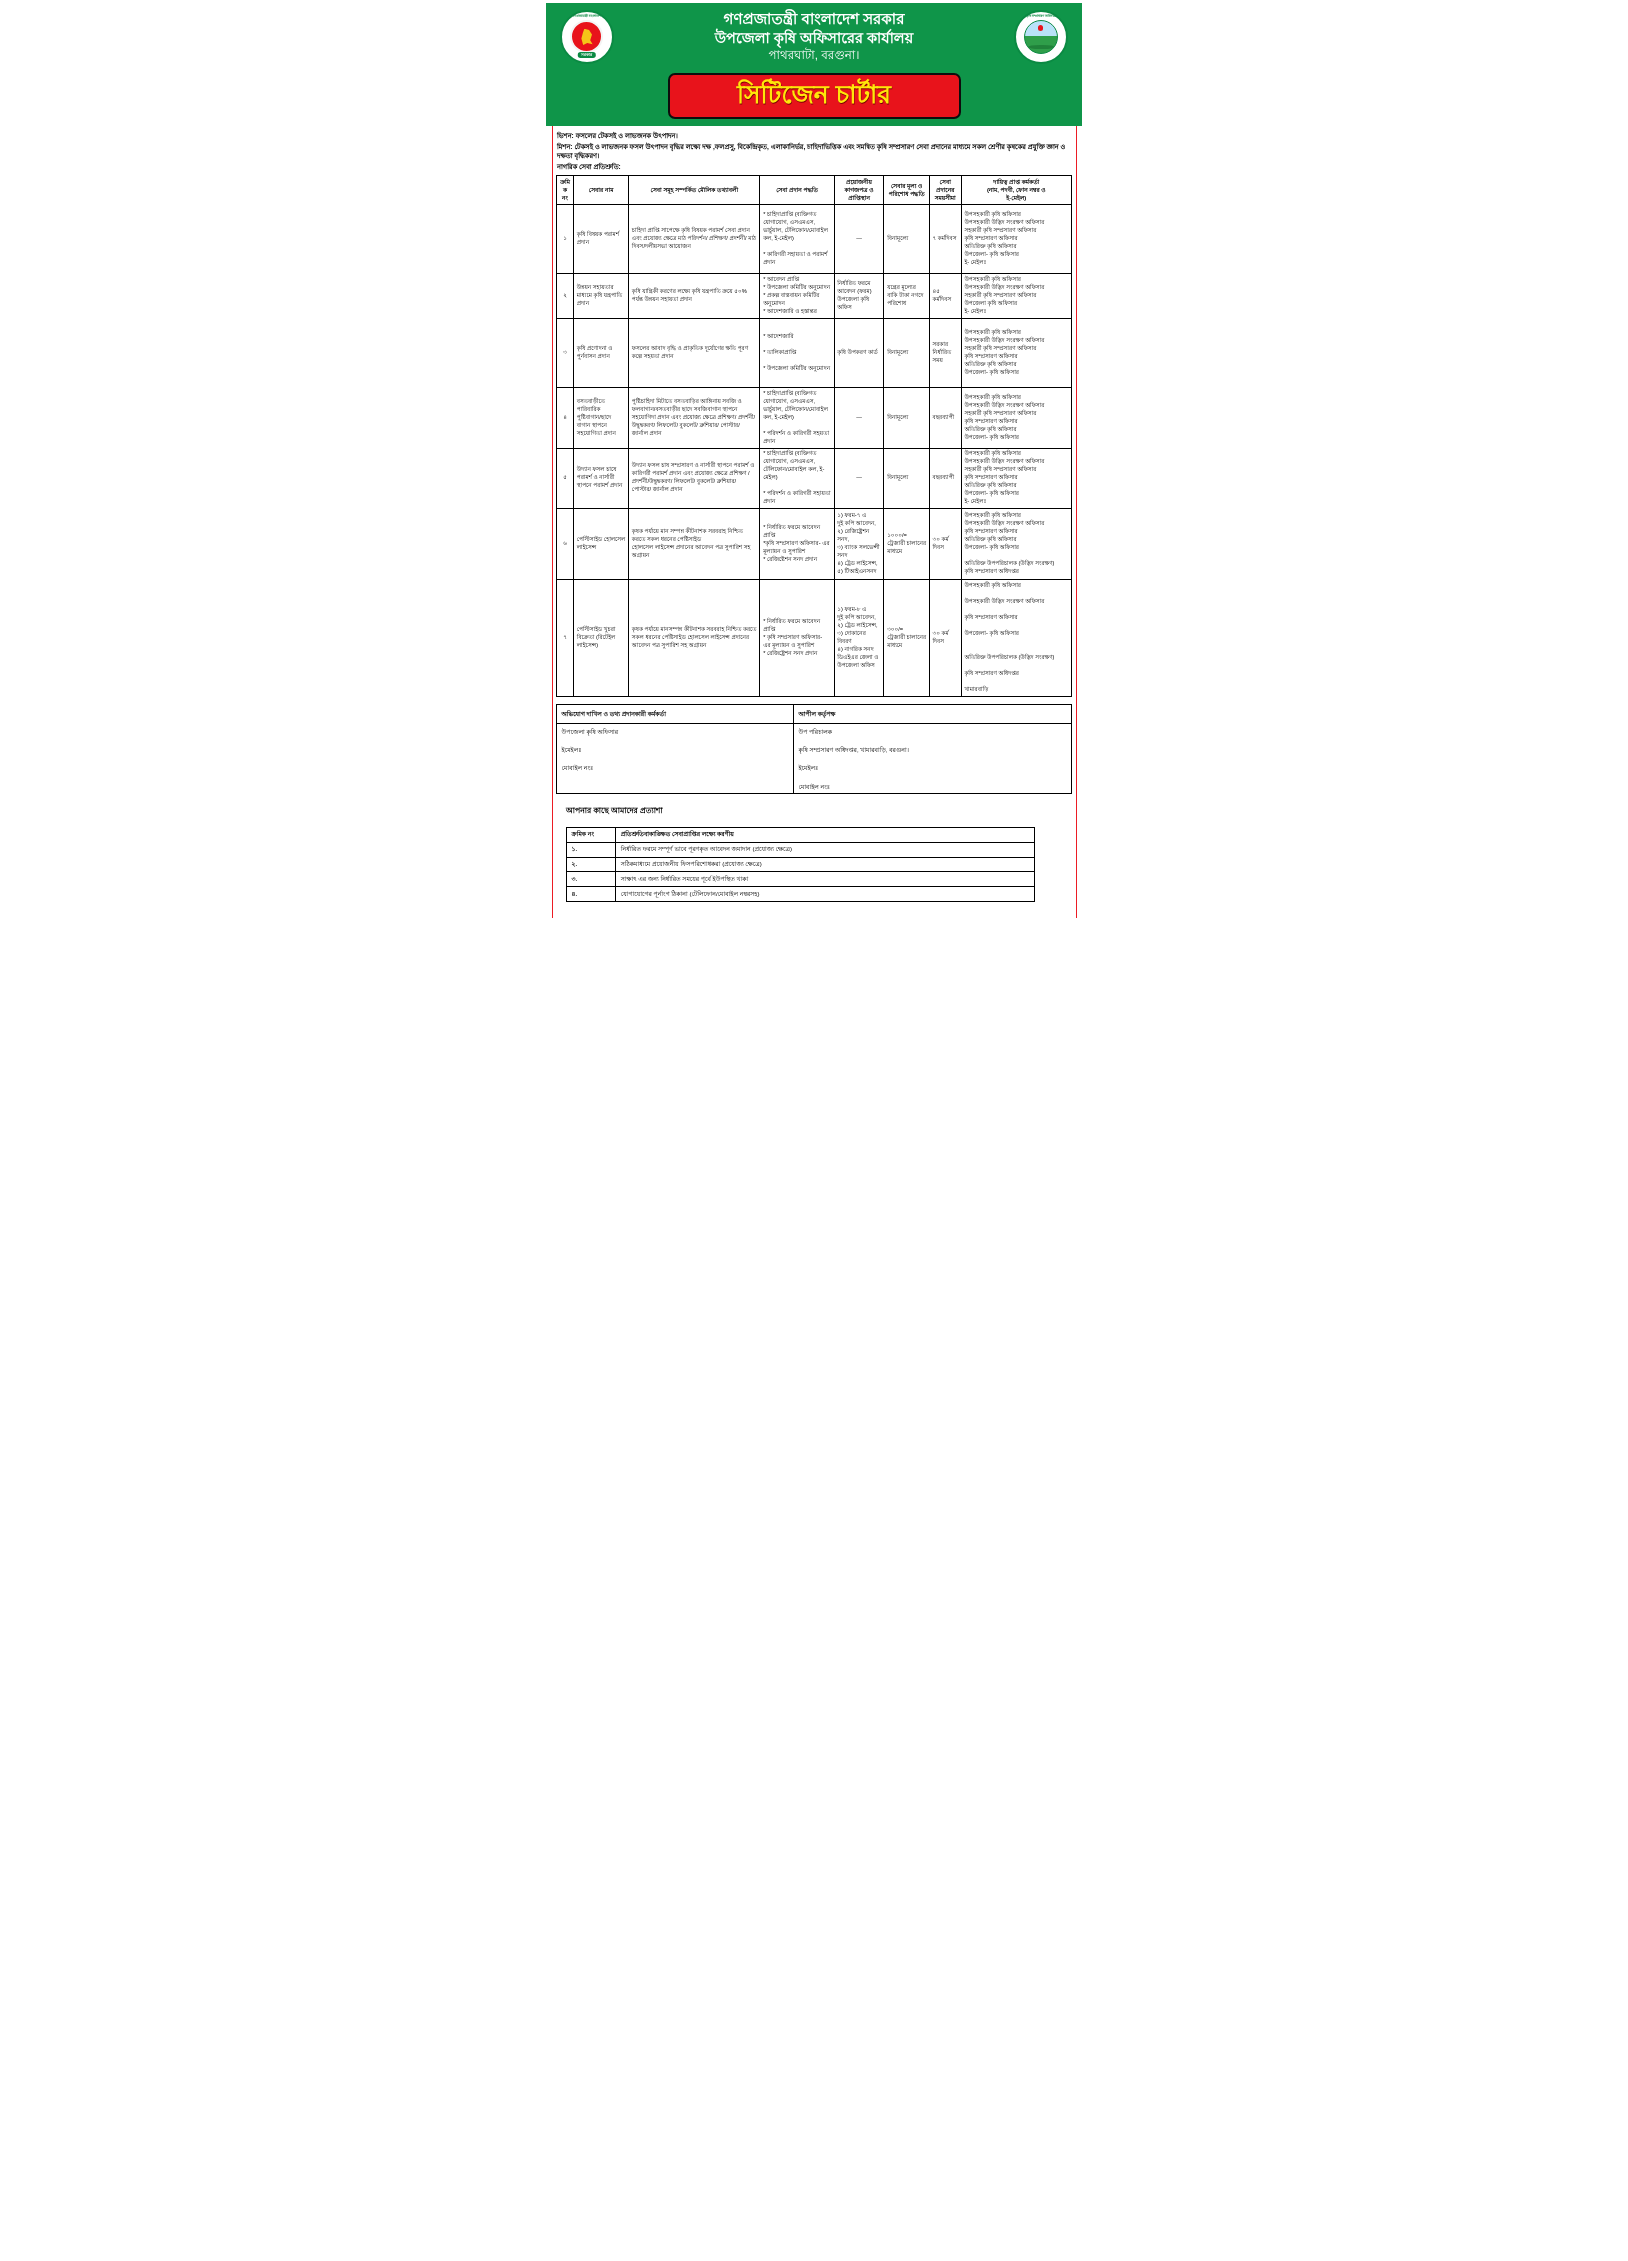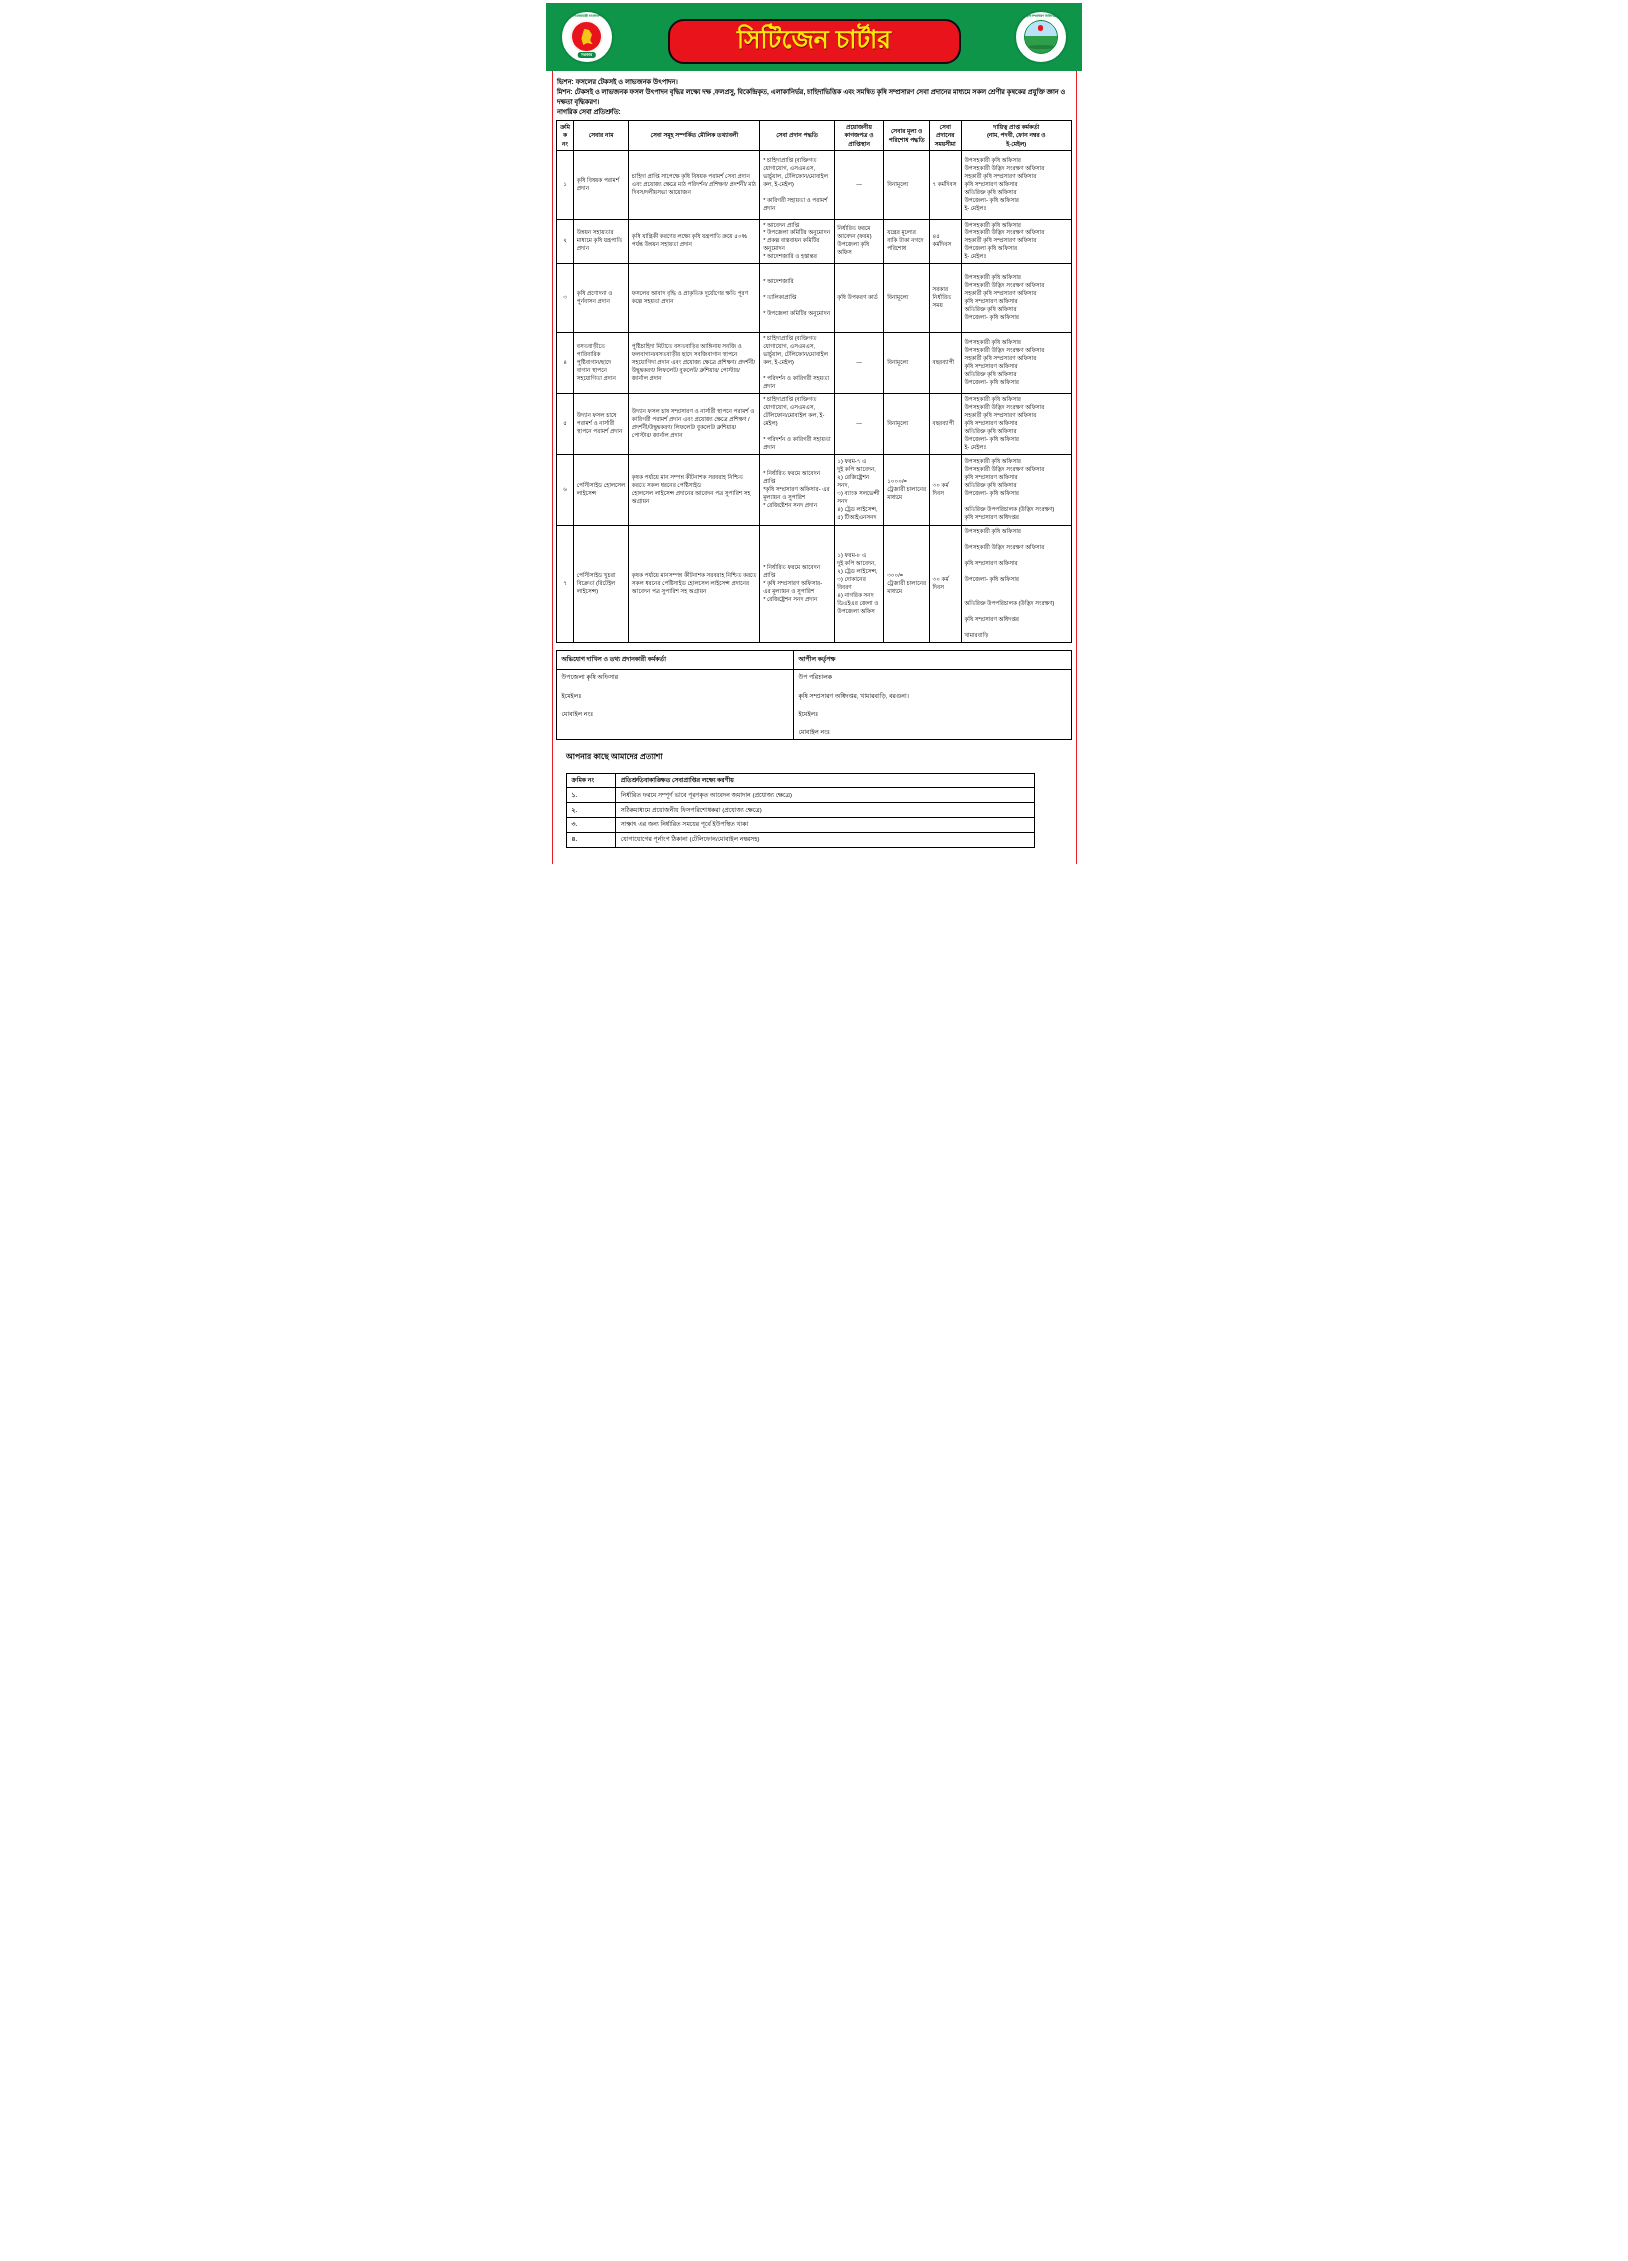--- a/index.html
+++ b/index.html
@@ -4,21 +4,21 @@
 <style>
   html,body{margin:0;padding:0;background:#ffffff;}
   body{font-family:"Liberation Sans","DejaVu Sans",sans-serif;color:#000;}
   .page{width:543px;margin:0 auto;background:#fff;position:relative;padding-bottom:12.7px;}
 
   
   .green-header{position:relative;background:#0f9549;margin:2.7px 3.6px 0 3.6px;padding:7.2px 4.5px 6.3px;text-align:center;}
   .h-line1{color:#fff;font-size:15px;font-weight:bold;line-height:1.25;}
   .h-line2{color:#fff;font-size:14.5px;font-weight:bold;line-height:1.3;}
   .h-line3{color:#fff;font-size:11.8px;font-weight:normal;line-height:1.35;margin-top:0.9px;}
-  .title-badge{width:289px;margin:9px auto 0.9px;background:#e8131b;border:2.7px solid #0d0d0d;border-radius:16px;
+  .title-badge{width:289px;margin:9px auto 0.9px;background:#e8131b;border:2.7px solid #0d0d0d;border-radius:7px;
                color:#ffe60a;font-size:25px;font-weight:bold;line-height:1.0;padding:6.3px 0 10px;
                text-shadow:0.5px 0.5px 0 #7a0000;}
   
   .logo{position:absolute;top:7.2px;width:54px;height:54px;border-radius:50%;background:#fff;
         display:flex;align-items:center;justify-content:center;box-sizing:border-box;}
   .logo-left{left:13.6px;border:2.3px solid #0b8a43;}
   .logo-right{right:13.6px;border:2.3px solid #0b8a43;}
   .ring-text{position:absolute;top:2.7px;left:0;right:0;font-size:3.2px;color:#0b8a43;font-weight:bold;line-height:1;}
   .emblem-core{width:29px;height:29px;border-radius:50%;background:#e8131b;border:2.3px solid #f4f4f4;
                display:flex;align-items:center;justify-content:center;}
@@ -78,20 +78,25 @@
 
   <header class="green-header">
     <div class="logo logo-left">
       <span class="ring-text">গণপ্রজাতন্ত্রী বাংলাদেশ</span>
       <span class="emblem-core">
         <span class="emblem-map"></span>
       </span>
       <span class="emblem-banner">সরকার</span>
     </div>
 
+    <div>
+      <div class="h-line1">গণপ্রজাতন্ত্রী বাংলাদেশ সরকার</div>
+      <div class="h-line2">উপজেলা কৃষি অফিসারের কার্যালয়</div>
+      <div class="h-line3">পাথরঘাটা, বরগুনা।</div>
+    </div>
 
     <div class="logo logo-right">
       <span class="ring-text">কৃষি সম্প্রসারণ অধিদপ্তর</span>
       <span class="dae-core">
         <span class="dae-sun"></span>
         <span class="dae-field"></span>
       </span>
     </div>
 
     <div class="title-badge">সিটিজেন চার্টার</div>

